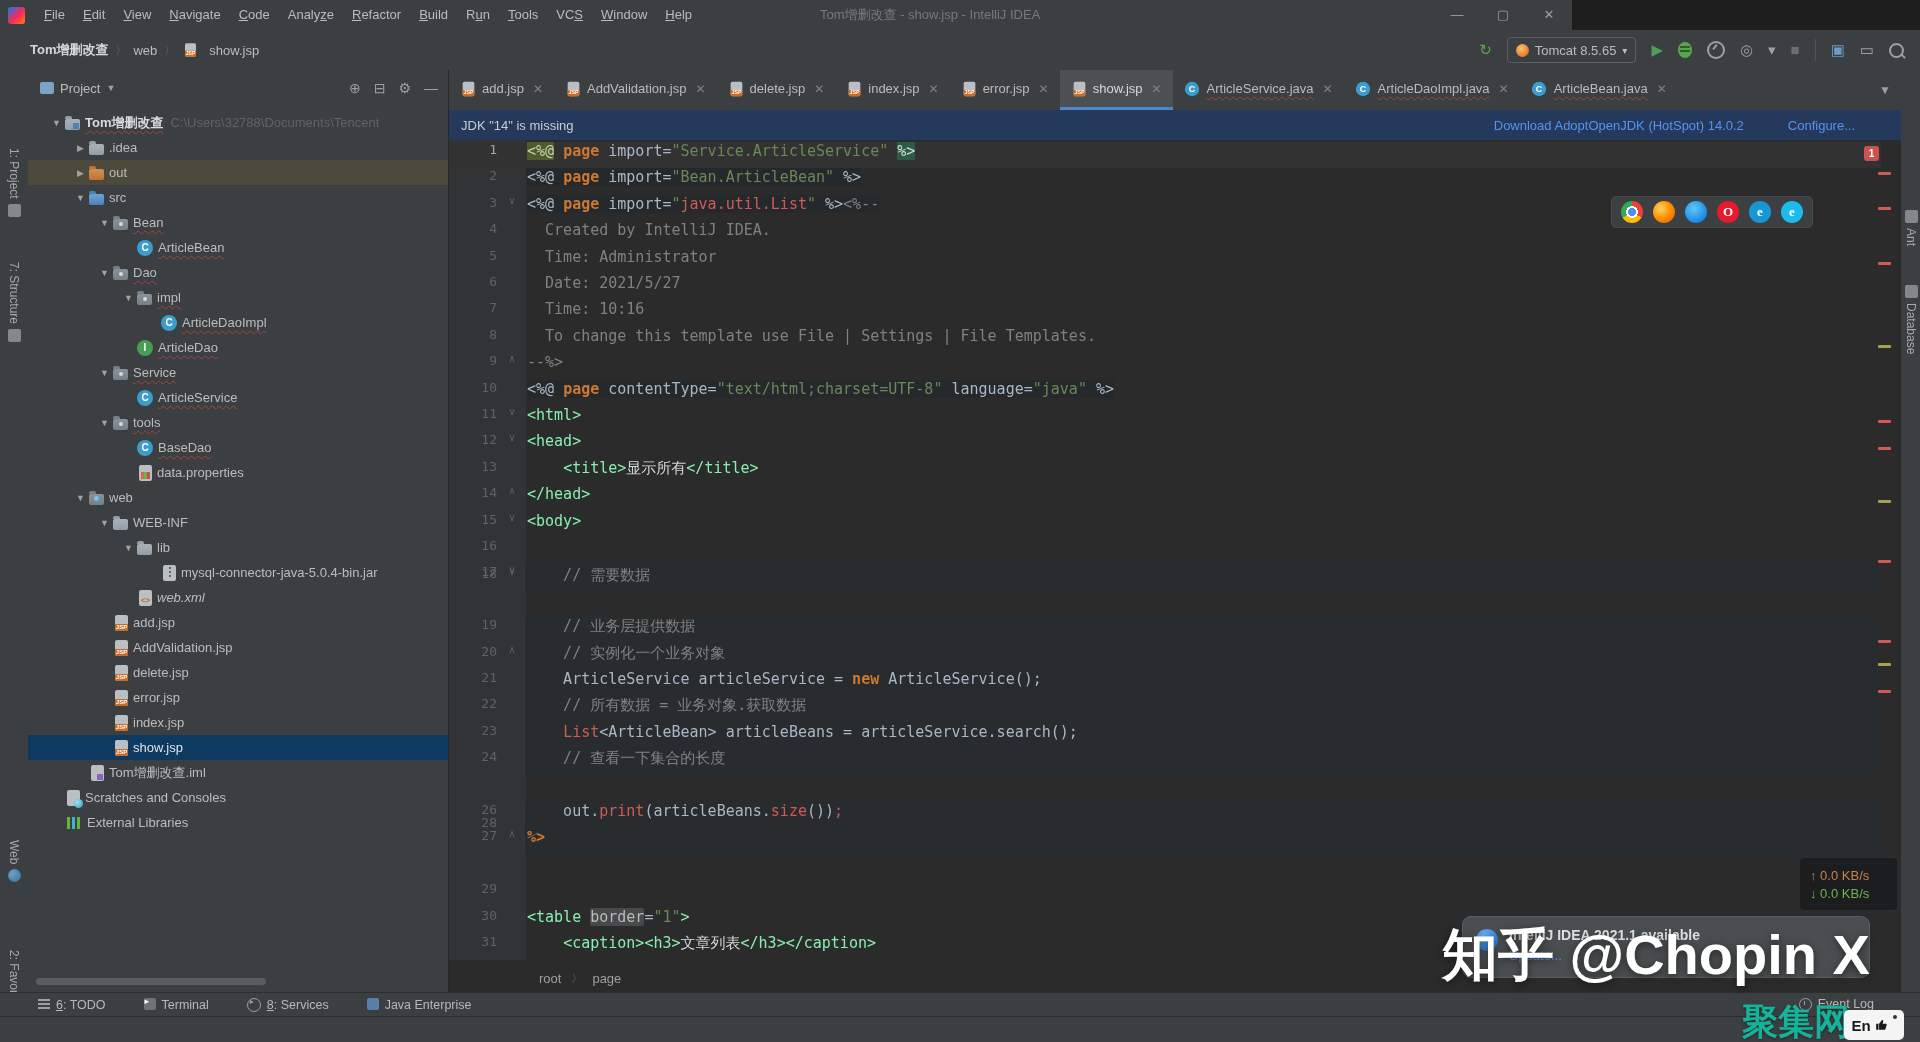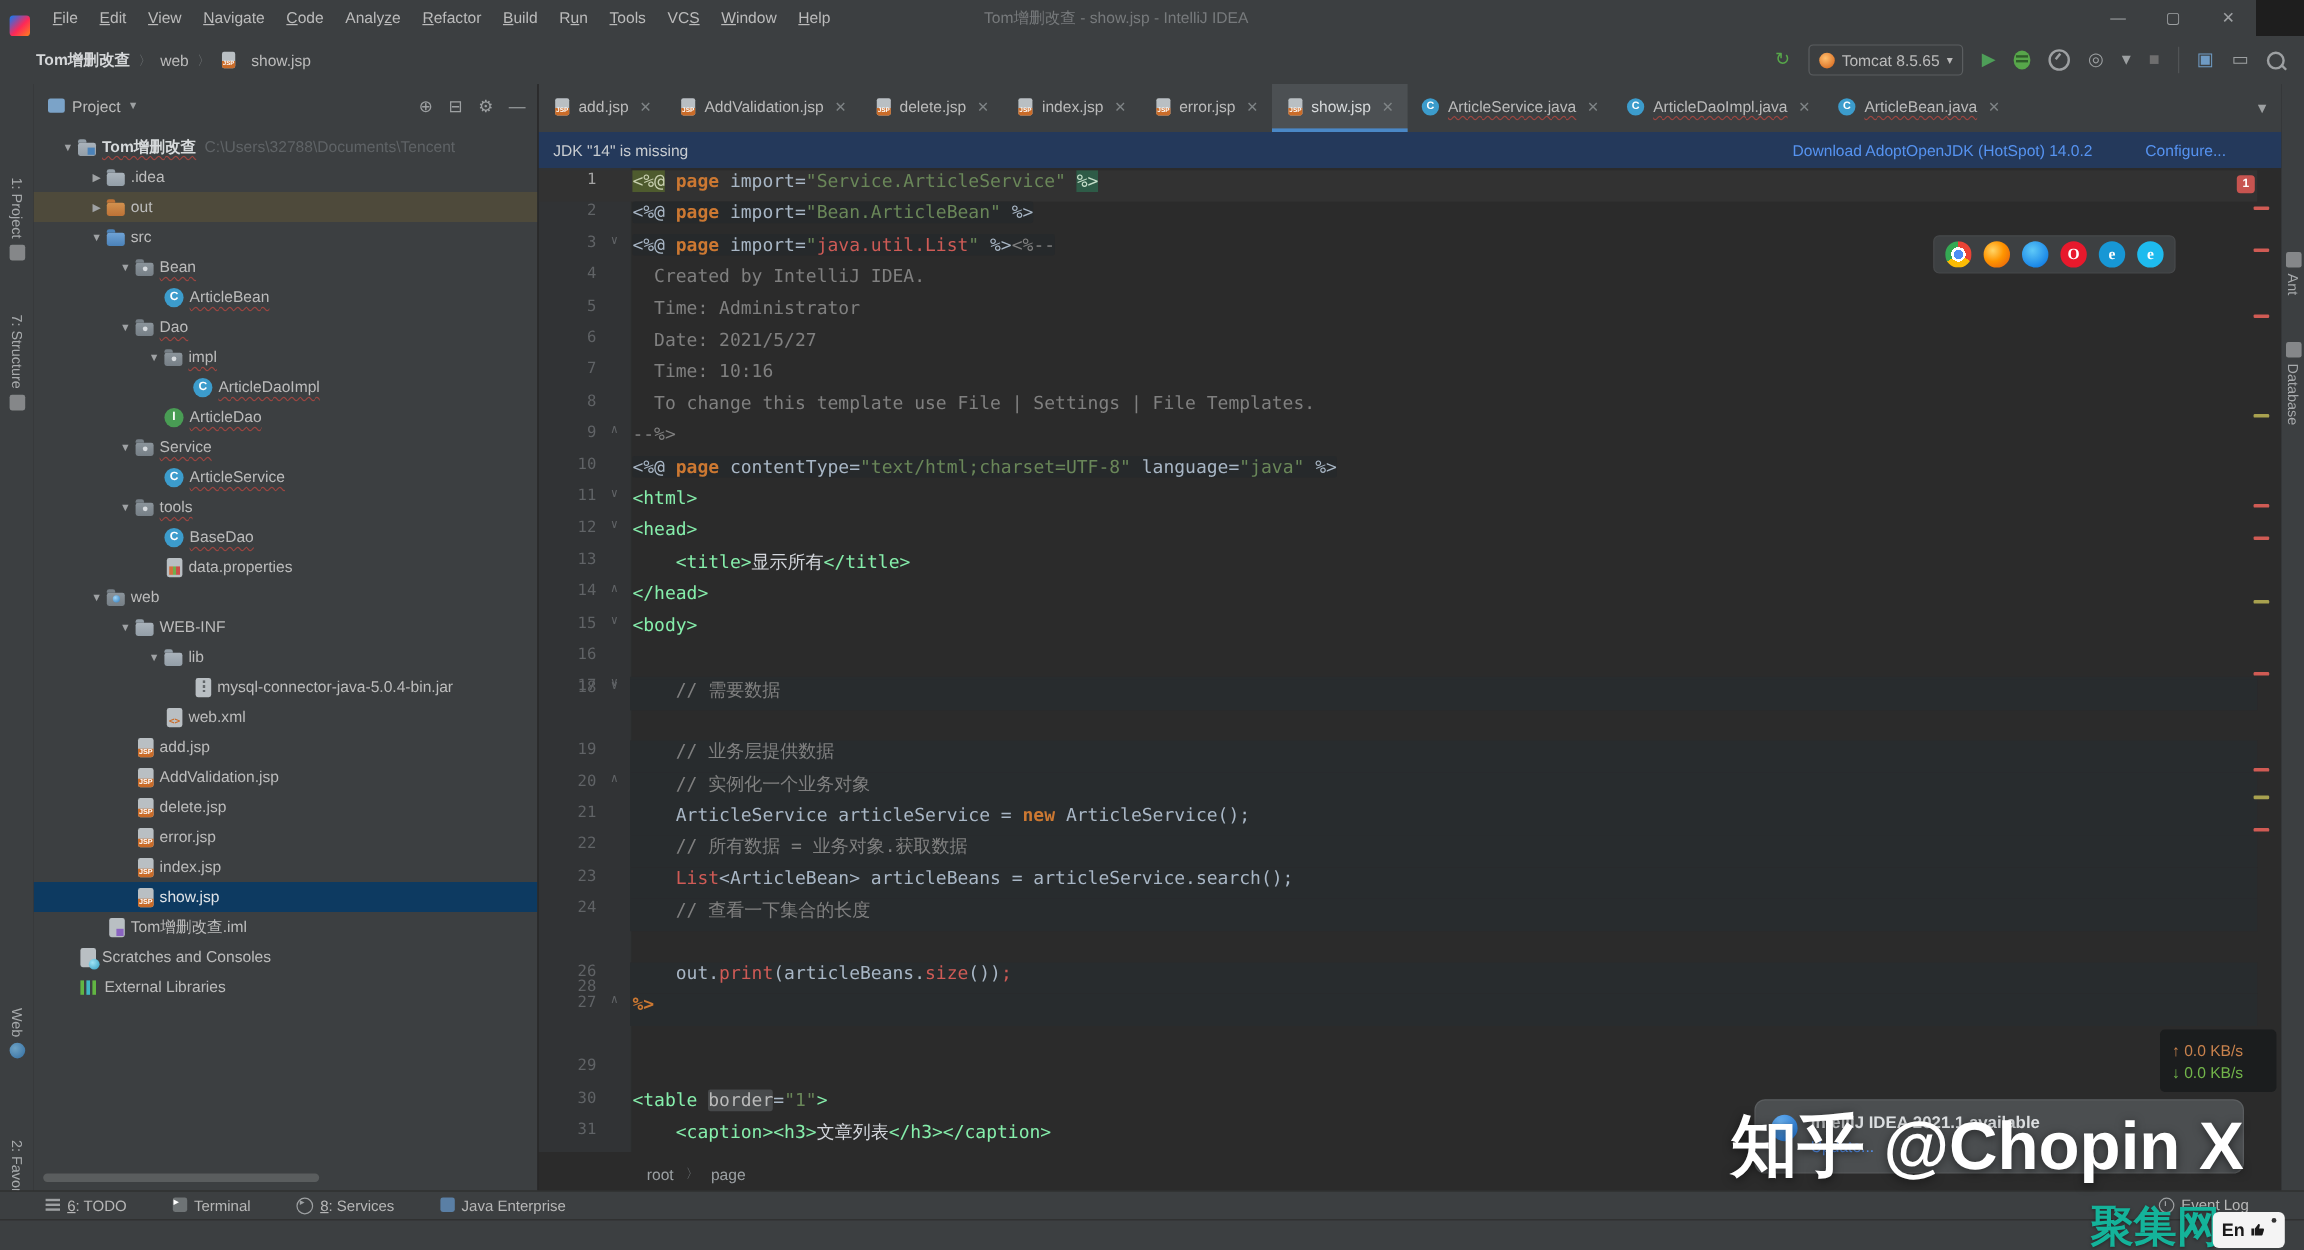--- a/index.html
+++ b/index.html
@@ -1,21 +1,21 @@
 <!DOCTYPE html>
 <html><head>
 <meta charset="utf-8">
 <style>
   html,body{margin:0;padding:0;background:#1e1e1e}
   body{width:1920px;height:1042px;position:relative;overflow:hidden;
        font-family:"Liberation Sans",sans-serif;color:#bbbbbb;-webkit-font-smoothing:antialiased}
   .abs{position:absolute}
   u{text-decoration:underline}
   
-  #titlebar{left:0;top:0;width:1880px;height:30px;background:#3c3f41;display:flex;align-items:flex-end}
+  #titlebar{left:0;top:0;width:1572px;height:30px;background:#3c3f41;display:flex;align-items:center}
   #logo{width:17px;height:17px;border-radius:3px;margin:0 10px 0 8px;flex:none;
         background:linear-gradient(135deg,#087cfa 0%,#fe2857 55%,#fc801d 100%)}
   .menu-item{font-size:13px;color:#bbb;padding:0 9px;line-height:30px;cursor:default}
   #win-title{position:absolute;left:820px;top:0;line-height:30px;font-size:13px;color:#777a7c;white-space:nowrap}
   #winbtns{position:absolute;right:0;top:0;display:flex}
   .winbtn{width:46px;text-align:center;line-height:30px;color:#9da0a2;font-size:13px}
   
   #toolbar{left:0;top:30px;width:1920px;height:40px;background:#3c3f41;border-bottom:1px solid #2b2b2b;display:flex;align-items:center}
   #crumbs{display:flex;align-items:center;margin-left:30px;font-size:13px;gap:7px;white-space:nowrap}
   .crumb-sep{color:#6e7274;font-size:11px}
@@ -352,21 +352,21 @@
       <div class="trow" style="padding-left: 92px;">
         <span class="arrow">▼</span>
         <span class="ti fold"></span>
         <span class="lbl">lib</span>
       </div>
       <div class="trow" style="padding-left: 116px;">
         <span class="arrow"></span>
         <span class="ti page jar"></span>
         <span class="lbl">mysql-connector-java-5.0.4-bin.jar</span>
       </div>
-      <div class="trow" style="padding-left: 92px;">
+      <div class="trow" style="padding-left: 92px; font-style: italic;">
         <span class="arrow"></span>
         <span class="ti page xml"></span>
         <span class="lbl">web.xml</span>
       </div>
       <div class="trow" style="padding-left: 68px;">
         <span class="arrow"></span>
         <span class="ti page jsp"></span>
         <span class="lbl">add.jsp</span>
       </div>
       <div class="trow" style="padding-left: 68px;">

